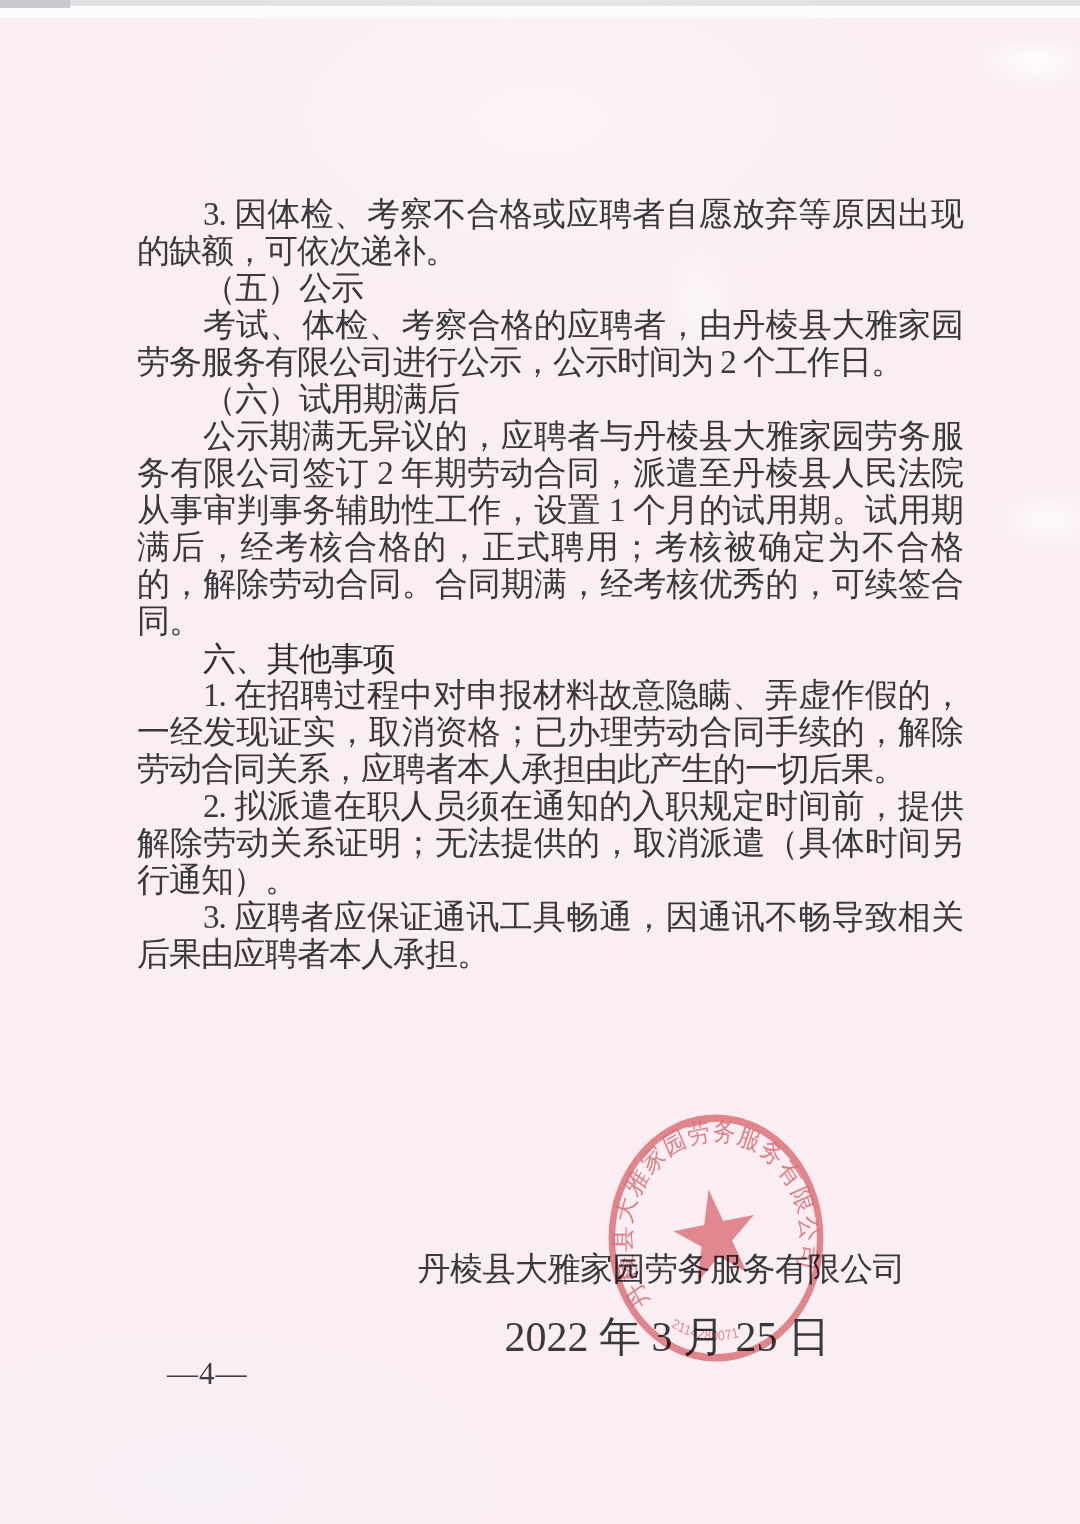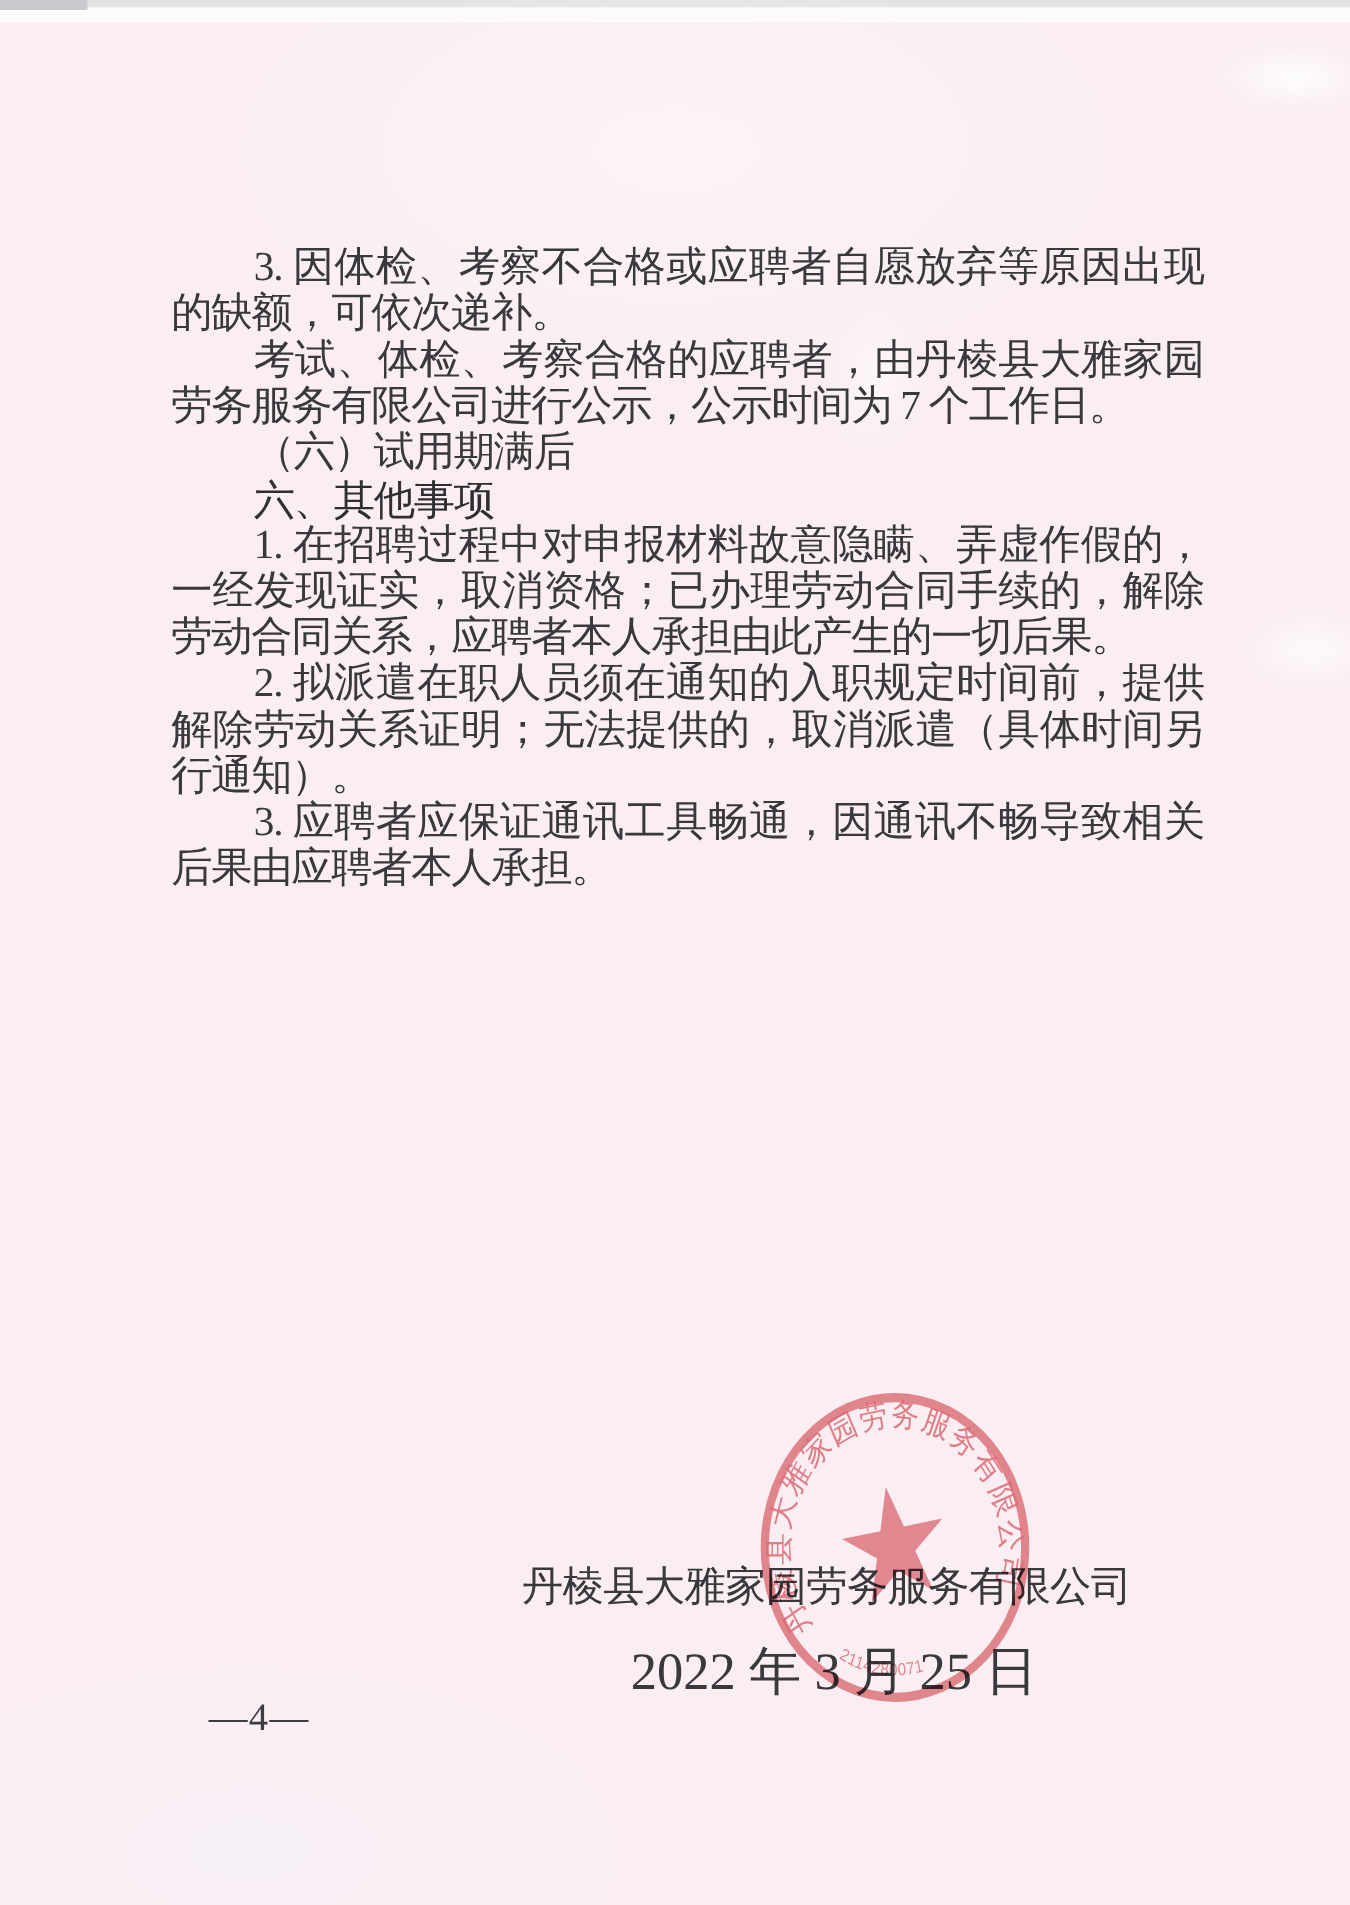--- a/index.html
+++ b/index.html
@@ -65,22 +65,24 @@
 </head>
 <body>
 
 <div class="scan-top-strip"></div>
 <div class="scan-top-white"></div>
 <div class="scan-corner-mark"></div>
 <div class="scan-blotches"></div>
 
 <div class="doc-body">
     <p class="body">3. 因体检、考察不合格或应聘者自愿放弃等原因出现的缺额，可依次递补。</p>
-    <p class="body">考试、体检、考察合格的应聘者，由丹棱县大雅家园劳务服务有限公司进行公示，公示时间为 7 个工作日。</p>
+    <p class="sub">（五）公示</p>
+    <p class="body">考试、体检、考察合格的应聘者，由丹棱县大雅家园劳务服务有限公司进行公示，公示时间为 2 个工作日。</p>
     <p class="sub">（六）试用期满后</p>
+    <p class="body">公示期满无异议的，应聘者与丹棱县大雅家园劳务服务有限公司签订 2 年期劳动合同，派遣至丹棱县人民法院从事审判事务辅助性工作，设置 1 个月的试用期。试用期满后，经考核合格的，正式聘用；考核被确定为不合格的，解除劳动合同。合同期满，经考核优秀的，可续签合同。</p>
     <p class="heading">六、其他事项</p>
     <p class="body">1. 在招聘过程中对申报材料故意隐瞒、弄虚作假的，一经发现证实，取消资格；已办理劳动合同手续的，解除劳动合同关系，应聘者本人承担由此产生的一切后果。</p>
     <p class="body">2. 拟派遣在职人员须在通知的入职规定时间前，提供解除劳动关系证明；无法提供的，取消派遣（具体时间另行通知）。</p>
     <p class="body">3. 应聘者应保证通讯工具畅通，因通讯不畅导致相关后果由应聘者本人承担。</p>
   </div>
 
 <div class="signature-line">丹棱县大雅家园劳务服务有限公司</div>
 
 <div class="date-line">2022 年 3 月 25 日</div>
 

